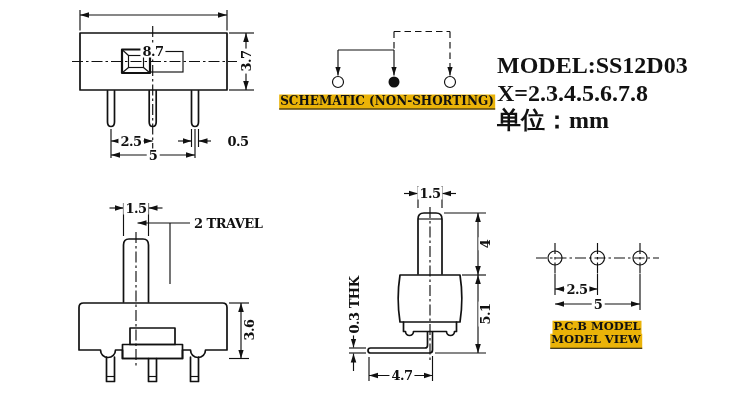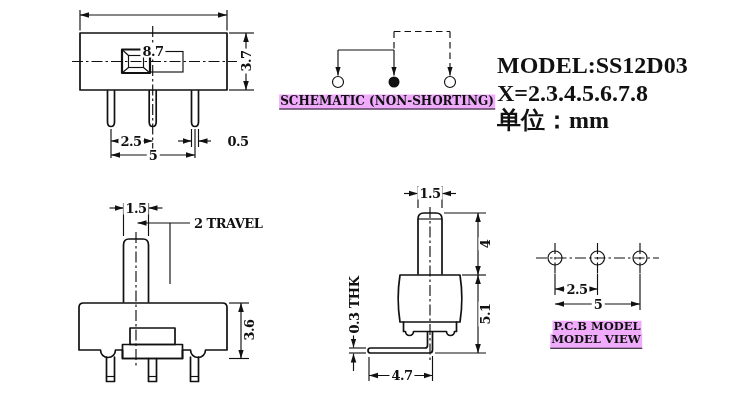--- a/index.html
+++ b/index.html
@@ -16,21 +16,21 @@
   .dim {
     position:absolute; transform:translate(-50%,-50%);
     font-weight:bold; font-size:13px; line-height:1; letter-spacing:-0.5px;
     background:#fff; padding:0 2px; white-space:nowrap;
   }
   .rot { transform:translate(-50%,-50%) rotate(-90deg); }
   .lft { transform:translate(0,-50%); padding:0 1px; }
   .lbl {
     position:absolute; transform:translate(-50%,-50%);
     font-weight:bold; font-size:12px; line-height:1; white-space:nowrap;
-    border-bottom:1.6px solid #111; padding:0 1px 2px 1px; background:#f0abfc;
+    border-bottom:1.6px solid #111; padding:0 1px 2px 1px; background:#eab308;
   }
   .lbl-sm { font-size:11.5px; }
   .title-line {
     position:absolute; font-weight:bold; font-size:24px; line-height:1;
     font-family:"Liberation Serif","DejaVu Serif",serif; white-space:nowrap;text-align:center;
   }
 </style>
 </head>
 <body>
 

